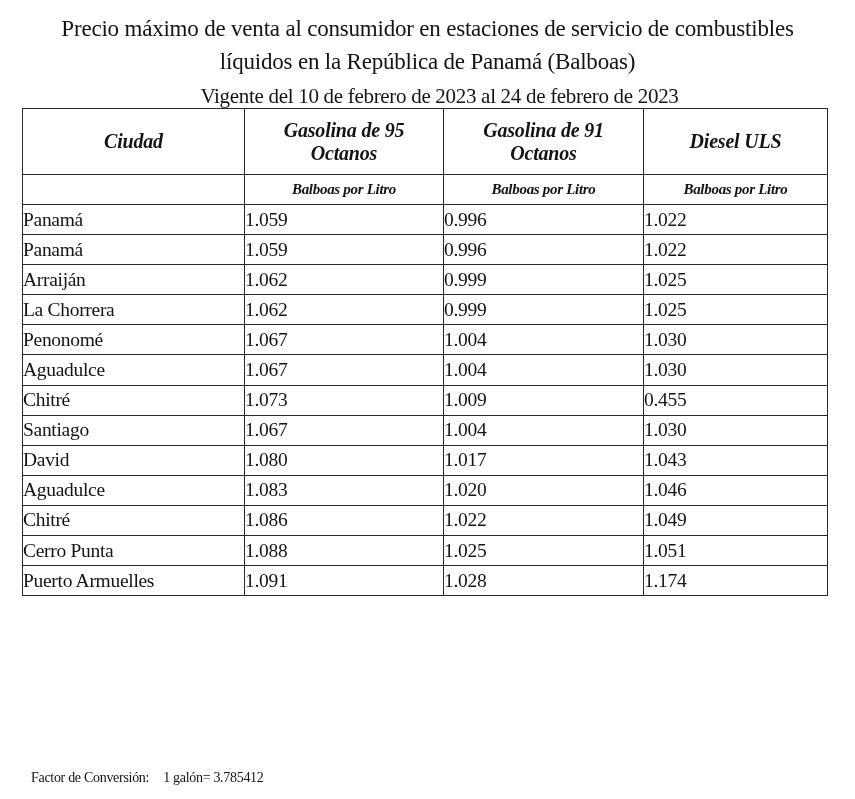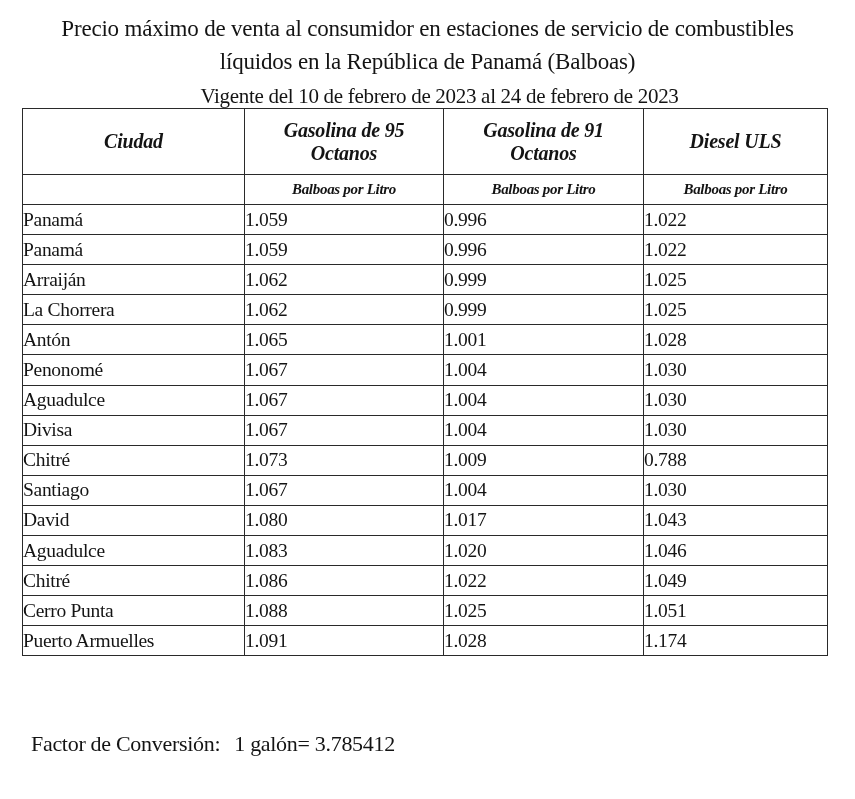--- a/index.html
+++ b/index.html
@@ -33,21 +33,21 @@
     font-size: 20px; line-height: 23px; text-align: center; letter-spacing: -0.2px;
   }
   th.units {
     height: 29px; font-weight: bold; font-style: italic;
     font-size: 15px; text-align: center; letter-spacing: -0.3px; margin-top: 36px;
   }
   tr.data td { height: 29.1px; font-size: 19.5px; letter-spacing: -0.3px; }
   tr.data td.city { text-align: left; }
   tr.data td.val { text-align: left; }
   .footer {
-    position: absolute; left: 31px; top: 731px; font-size: 22px; letter-spacing: -0.3px;
+    position: absolute; left: 31px; top: 770px; font-size: 14px; letter-spacing: -0.3px;
     white-space: pre;
   }
   .footer .gap { display: inline-block; width: 14px; }
 </style>
 </head>
 <body>
 
 <div class="title l1">Precio máximo de venta al consumidor en estaciones de servicio de combustibles</div>
 <div class="title l2">líquidos en la República de Panamá (Balboas)</div>
 <div class="subtitle">Vigente del 10 de febrero de 2023 al 24 de febrero de 2023</div>
@@ -98,48 +98,36 @@
         <td class="val">0.999</td>
         <td class="val">1.025</td>
       </tr>
       <tr class="data">
         <td class="city">La Chorrera</td>
         <td class="val">1.062</td>
         <td class="val">0.999</td>
         <td class="val">1.025</td>
       </tr>
       <tr class="data">
-        <td class="city">Antón</td>
-        <td class="val">1.065</td>
-        <td class="val">1.001</td>
-        <td class="val">1.028</td>
-      </tr>
-      <tr class="data">
         <td class="city">Penonomé</td>
         <td class="val">1.067</td>
         <td class="val">1.004</td>
         <td class="val">1.030</td>
       </tr>
       <tr class="data">
         <td class="city">Aguadulce</td>
         <td class="val">1.067</td>
         <td class="val">1.004</td>
         <td class="val">1.030</td>
       </tr>
       <tr class="data">
-        <td class="city">Divisa</td>
-        <td class="val">1.067</td>
-        <td class="val">1.004</td>
-        <td class="val">1.030</td>
-      </tr>
-      <tr class="data">
         <td class="city">Chitré</td>
         <td class="val">1.073</td>
         <td class="val">1.009</td>
-        <td class="val">0.788</td>
+        <td class="val">0.455</td>
       </tr>
       <tr class="data">
         <td class="city">Santiago</td>
         <td class="val">1.067</td>
         <td class="val">1.004</td>
         <td class="val">1.030</td>
       </tr>
       <tr class="data">
         <td class="city">David</td>
         <td class="val">1.080</td>

